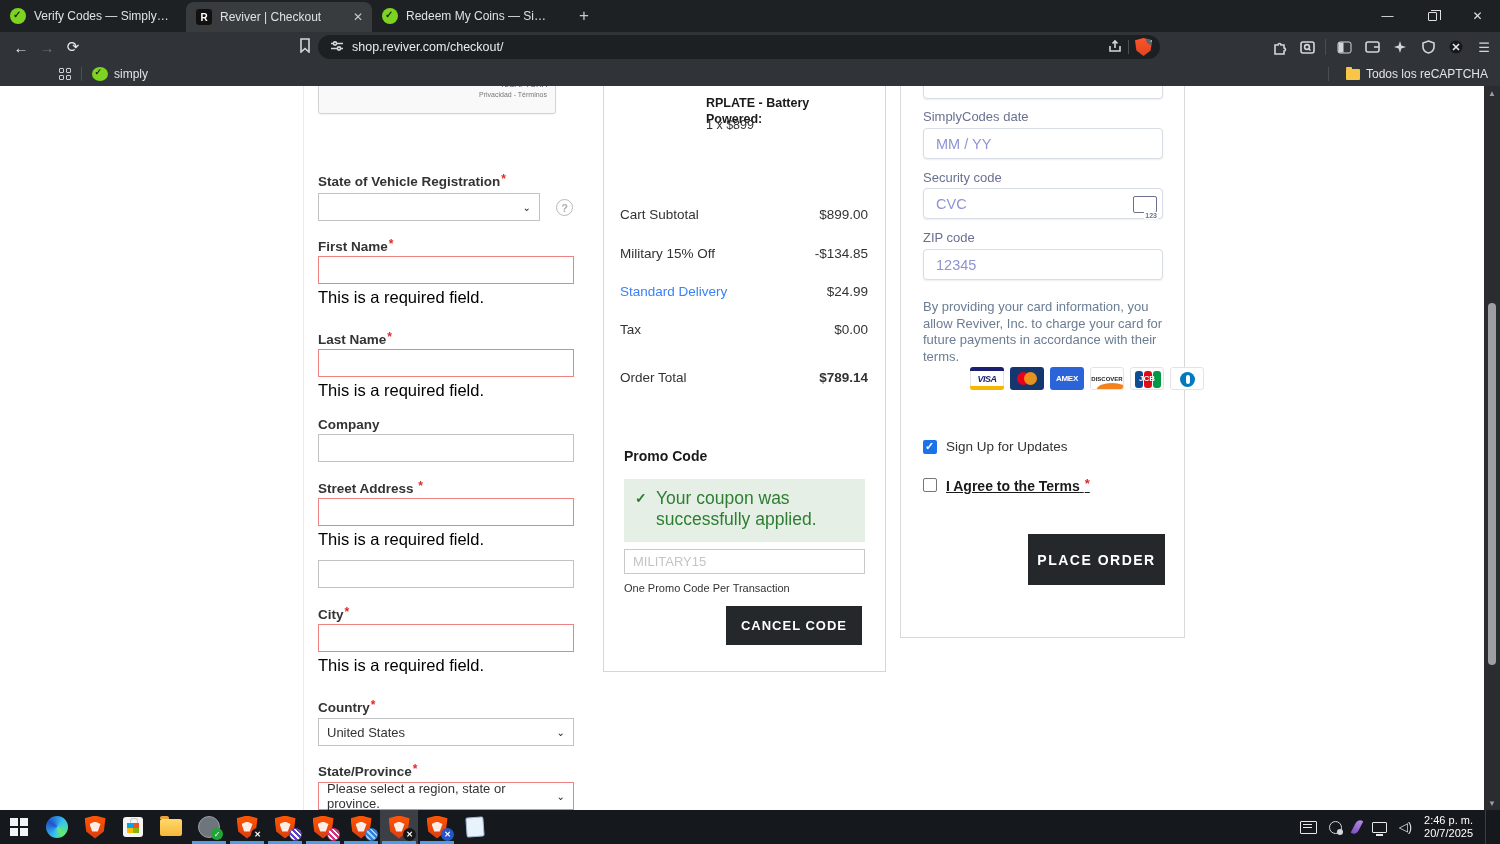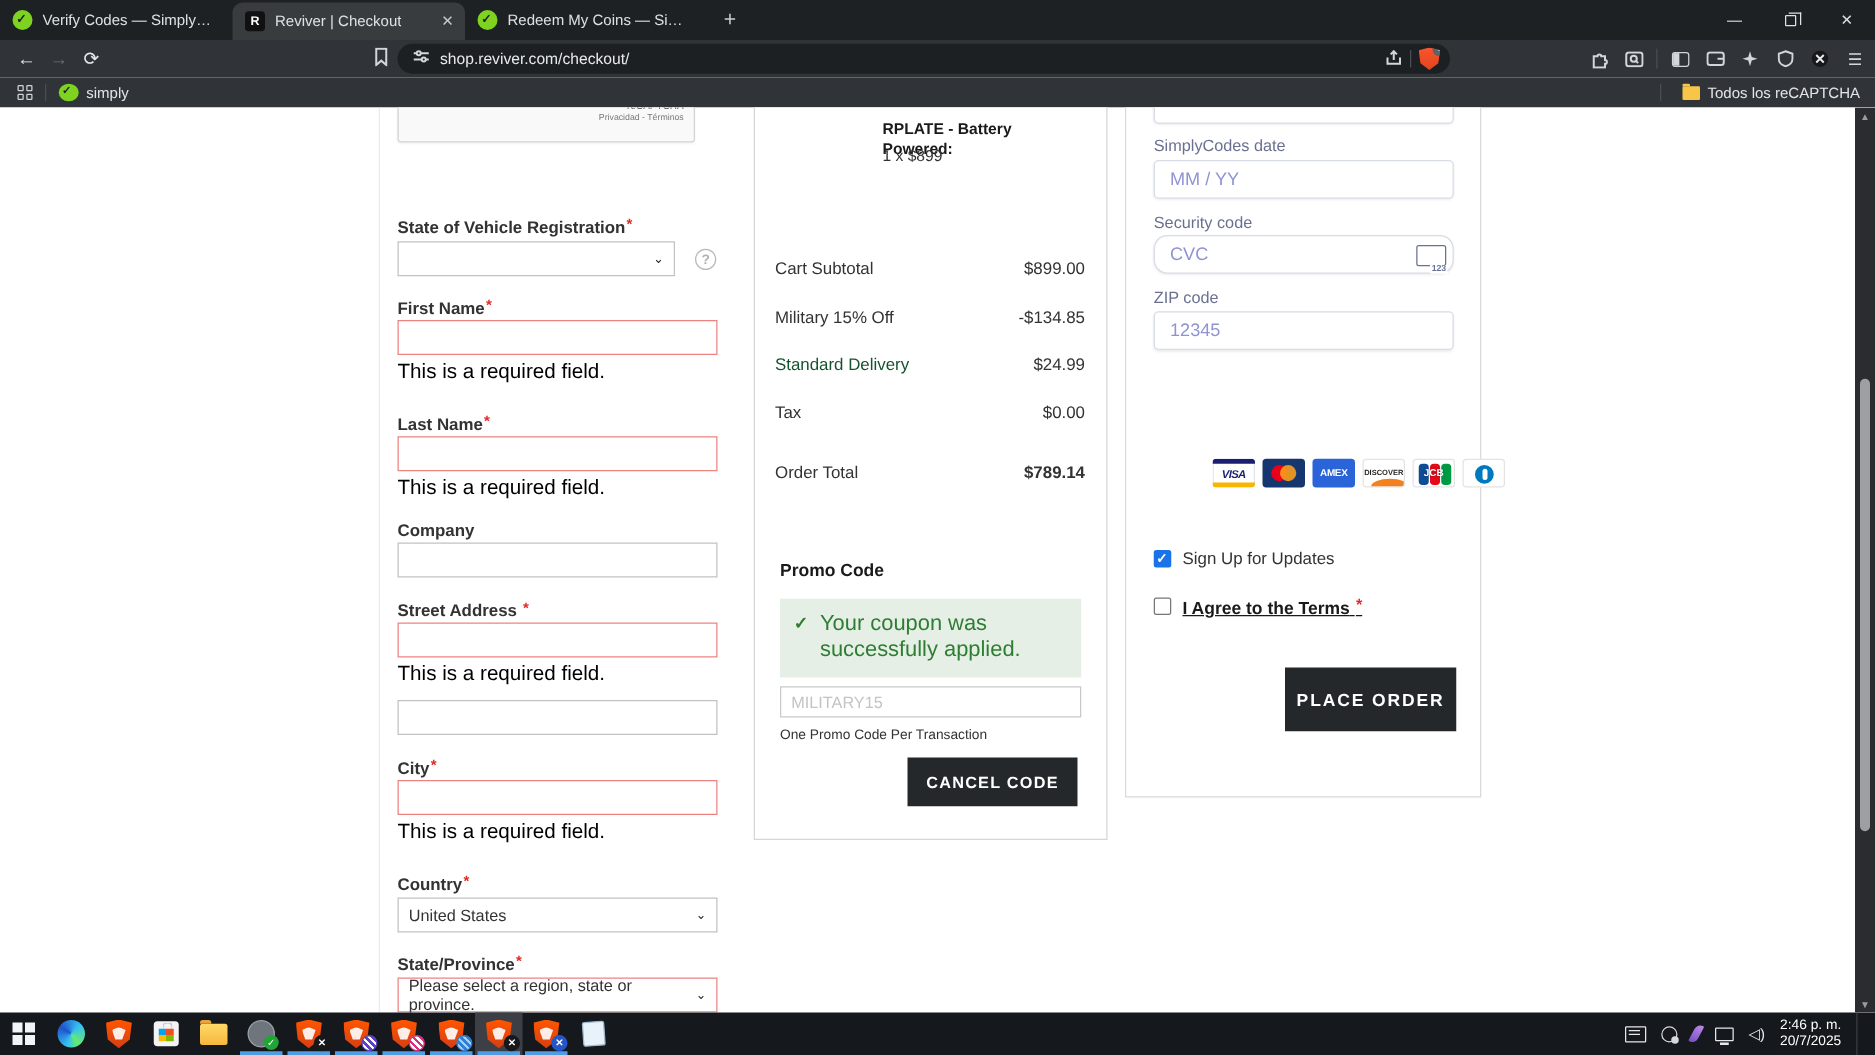--- a/index.html
+++ b/index.html
@@ -32,21 +32,21 @@
   .urlbar-right { margin-left:auto; display:flex; align-items:center; gap:6px; padding-right:8px; }
   .share-ic { color:#c7cacd; font-size:13px; }
   .url-divider { width:1px; height:14px; background:#4a4e52; }
   .brave-shield { width:17px; height:18px; background:linear-gradient(180deg,#fb542b,#e0461f); clip-path:polygon(50% 0,100% 12%,92% 70%,50% 100%,8% 70%,0 12%); position:relative; }
   .shield-badge { position:absolute; right:-5px; top:-4px; min-width:11px; height:11px; border-radius:6px; background:#5e6368; color:#fff; font-size:7px; display:flex; align-items:center; justify-content:center; padding:0 2px; }
   .toolbar-right { position:absolute; right:6px; top:0; height:30px; display:flex; align-items:center; gap:8px; }
   .tb-ic { width:20px; height:20px; display:flex; align-items:center; justify-content:center; color:#d3d6d9; font-size:13px; }
   .tb-divider { width:1px; height:16px; background:#4a4e52; }
   svg.line-ic { stroke:#d3d6d9; stroke-width:1.6; fill:none; }
 
-  .bookmarks { position:absolute; left:0; top:62px; width:1500px; height:24px; background:#303438; display:flex; align-items:center; font-size:12px; color:#e2e4e7; }
+  .bookmarks { position:absolute; left:0; top:62px; width:1500px; height:24px; background:#303438; display:flex; align-items:center; font-size:12px; color:#e2e4e7;padding-left:45px; }
   .apps-grid { margin-left:14px; display:grid; grid-template-columns:5px 5px; grid-gap:2px; }
   .apps-grid span { width:5px; height:5px; border:1.2px solid #cfd2d5; border-radius:1px; }
   .bm-divider { width:1px; height:14px; background:#4a4e52; margin:0 10px; }
   .bm-item { display:flex; align-items:center; gap:6px; }
   .bm-item .favicon-green { width:14px; height:14px; }
   .bm-item .favicon-green::after { font-size:9px; left:2.5px; top:0; }
   .bm-right { margin-left:auto; display:flex; align-items:center; gap:7px; padding-right:12px; }
   .folder-ic { width:14px; height:11px; background:#f7c648; border-radius:1px; position:relative; }
   .folder-ic::before { content:""; position:absolute; top:-2px; left:0; width:6px; height:2px; background:#f7c648; border-radius:1px 1px 0 0; }
 
@@ -69,21 +69,21 @@
   .f-select.error { border-color:#ed8380; }
   .help-ic { position:absolute; left:238px; top:113px; width:17px; height:17px; border:1.5px solid #b9b9b9; border-radius:50%; color:#b0b0b0; font-size:11px; display:flex; align-items:center; justify-content:center; font-weight:bold; }
 
   
   .cart-box { position:absolute; left:603px; top:-12px; width:283px; height:598px; border:1px solid #d6d6d6; background:#fff; }
   .prod-title { position:absolute; left:102px; top:21px; font-size:12.5px; font-weight:bold; color:#1a1a1a; width:140px; line-height:1.25; }
   .prod-qty { position:absolute; left:102px; top:43px; font-size:12.5px; color:#333; }
   .cart-row { position:absolute; left:16px; right:17px; height:16px; font-size:13.5px; color:#333; }
   .cart-row .cr-label { position:absolute; left:0; }
   .cart-row .cr-value { position:absolute; right:0; }
-  .cart-row.muted .cr-label { color:#14532d; }
+  .cart-row.muted .cr-label { color:#3b82f6; }
   .cart-row.total .cr-value { font-weight:bold; }
   .promo-h { position:absolute; left:20px; top:373px; font-size:14px; font-weight:bold; color:#1a1a1a; }
   .promo-success { position:absolute; left:20px; top:404px; width:241px; height:63px; background:#e5efe5; color:#2e7d32; font-size:17.5px; line-height:1.22; padding:9px 10px 0 32px; }
   .promo-success .chk { position:absolute; left:11px; top:11px; font-size:14px; font-weight:bold; }
   .promo-input { position:absolute; left:20px; top:474px; width:241px; height:25px; border:1px solid #c9c9c9; font-size:13px; padding:0 8px; color:#333; outline:none; font-family:"Liberation Sans",sans-serif; }
   .promo-input::placeholder { color:#c4c4c4; }
   .promo-note { position:absolute; left:20px; top:507px; font-size:11px; color:#333; }
   .btn-dark { position:absolute; background:#24282b; color:#fff; border:none; font-weight:bold; font-family:"Liberation Sans",sans-serif; display:flex; align-items:center; justify-content:center; }
   .cancel-btn { left:122px; top:531px; width:136px; height:39px; font-size:13px; letter-spacing:1px; }
 
@@ -380,26 +380,27 @@
       <button class="btn-dark cancel-btn">CANCEL CODE</button>
     </div>
 
     <div class="pay-box">
       <input class="stripe-input" style="top: -20px; height: 44px;">
 
       <div class="stripe-label" style="top:34px">SimplyCodes date</div>
       <input class="stripe-input" style="top: 53px;" placeholder="MM / YY">
 
       <div class="stripe-label" style="top:95px">Security code</div>
-      <input class="stripe-input" style="top: 113px; border-radius: 11px;" placeholder="CVC">
+      <input class="stripe-input" style="top: 113px;" placeholder="CVC">
       <div class="card123-ic"></div>
 
       <div class="stripe-label" style="top:155px">ZIP code</div>
       <input class="stripe-input" style="top: 174px;" placeholder="12345">
 
+      <div class="legal">By providing your card information, you allow Reviver, Inc. to charge your card for future payments in accordance with their terms.</div>
 
       <div class="cards-row">
         <span class="card-ic card-visa">
             <span>VISA</span>
           </span>
         <span class="card-ic card-mc"></span>
         <span class="card-ic card-amex">
             <span>AMEX</span>
           </span>
         <span class="card-ic card-discover">

